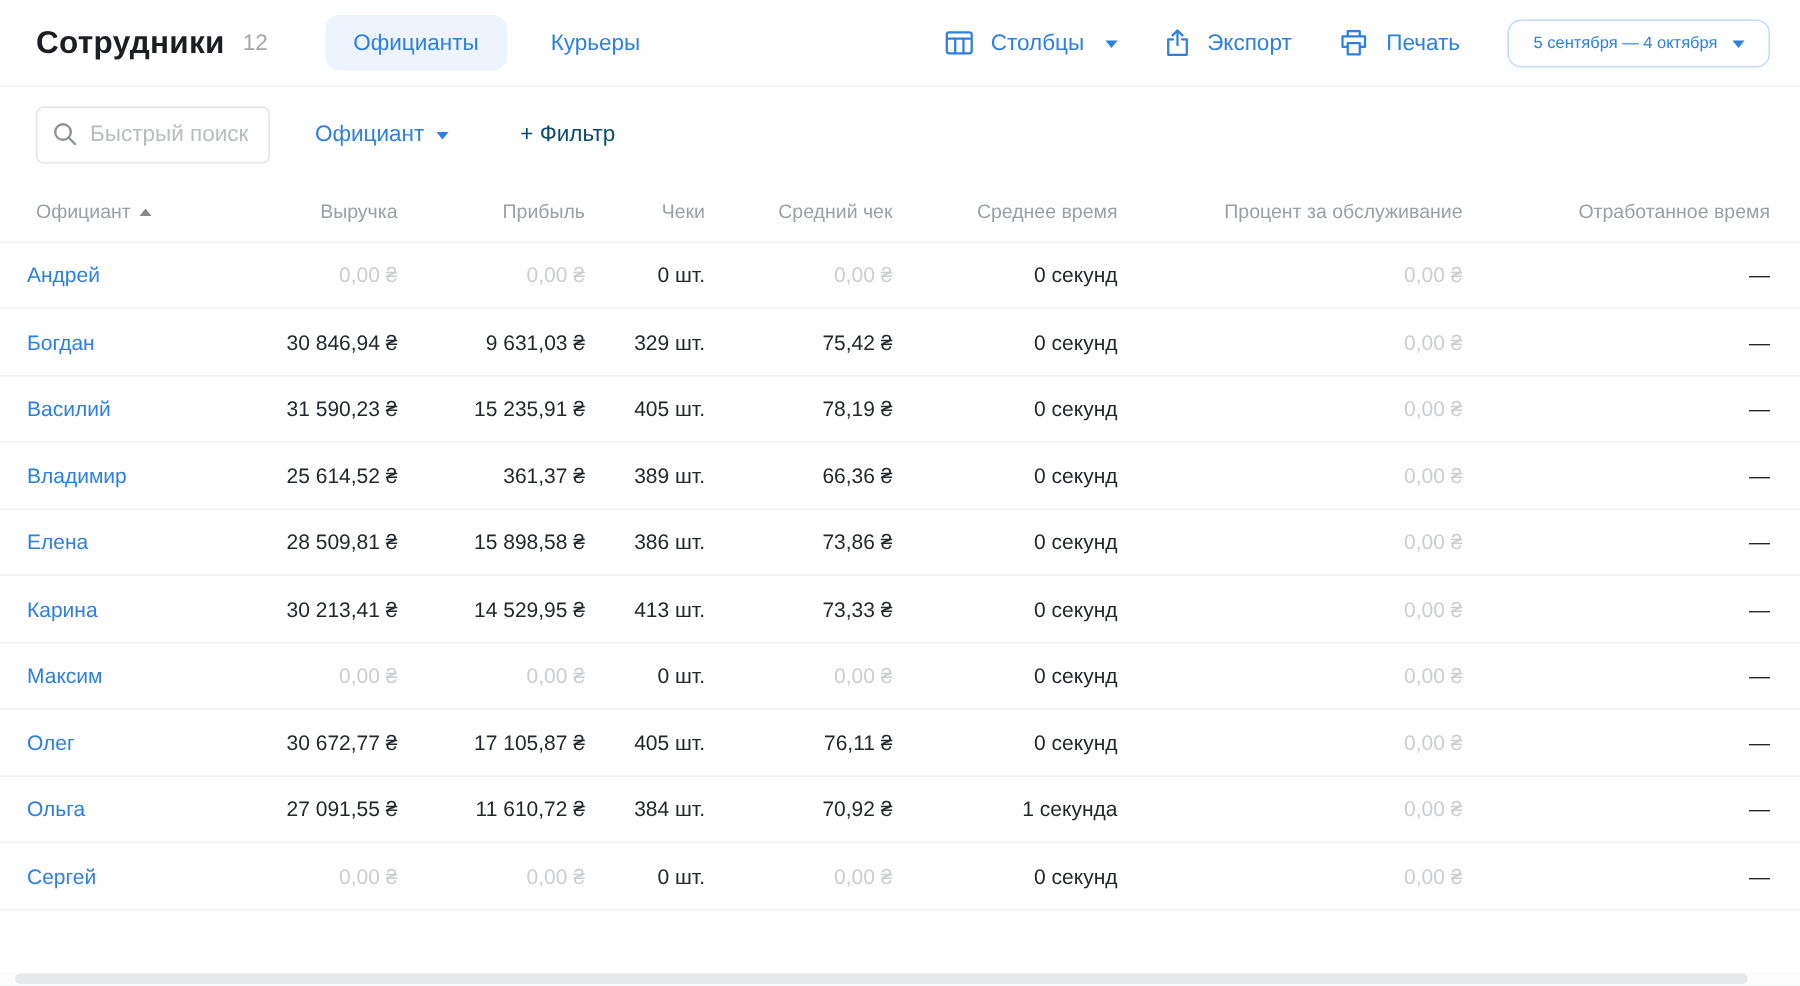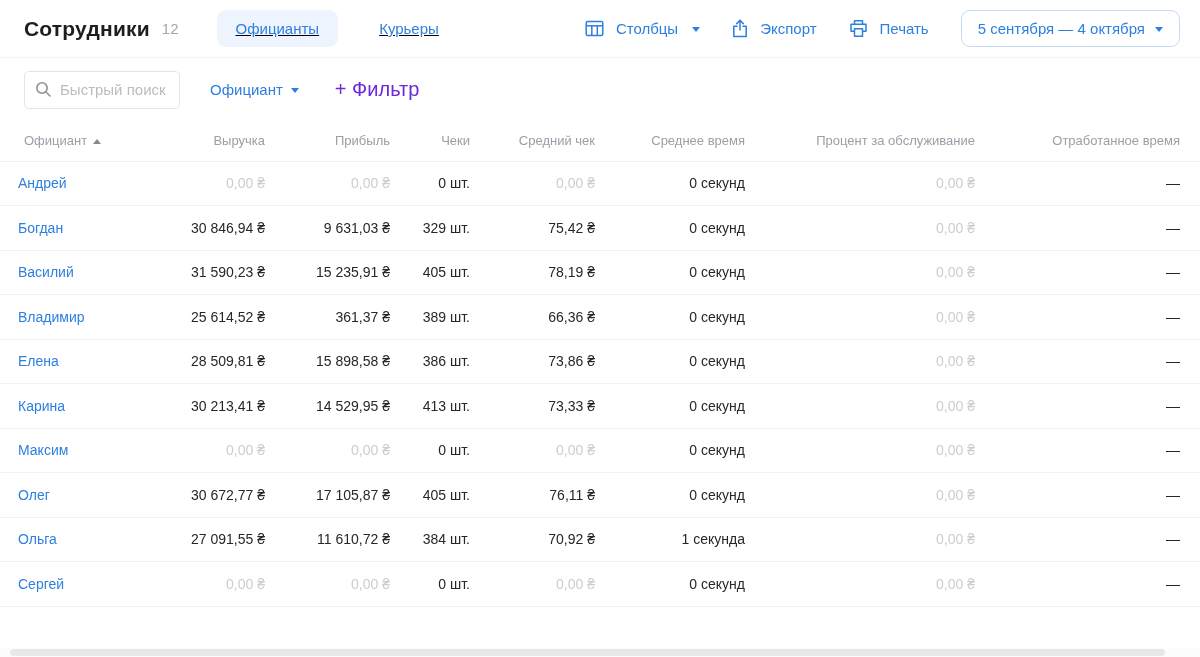--- a/index.html
+++ b/index.html
@@ -5,43 +5,43 @@
   * { margin:0; padding:0; box-sizing:border-box; }
   html,body { width:1200px; height:657px; overflow:hidden; background:#fff;
     font-family:"Liberation Sans","DejaVu Sans",sans-serif; }
   a { text-decoration:none; }
 
   
   .topbar { display:flex; align-items:center; height:58px; padding:0 20px 0 24px;
     border-bottom:1px solid #f3f3f4; }
   .page-title { font-size:21px; font-weight:700; color:#1c1e21; letter-spacing:.2px; }
   .page-count { margin-left:12px; font-size:15px; color:#a5a7aa; }
-  .tabs { display:flex; margin-left:38px; gap:22px;text-decoration:underline; }
+  .tabs { display:flex; margin-left:38px; gap:10px; }
   .tab { font-size:15px; color:#2d7fe0; padding:10px 19px; border-radius:9px;
     background:transparent; border:none; cursor:pointer; font-family:inherit; }
   .tab.active { background:#edf4fd; }
   .top-actions { margin-left:auto; display:flex; align-items:center; gap:32px; }
   .tool-btn { display:flex; align-items:center; gap:12px; color:#2d7fe0; font-size:15px;
     background:none; border:none; cursor:pointer; font-family:inherit; }
   .caret { width:0; height:0; border-left:4px solid transparent; border-right:4px solid transparent;
     border-top:5px solid currentColor; display:inline-block; margin-left:2px; position:relative; top:1px; }
-  .date-btn { display:flex; align-items:center; gap:8px; color:#2d7fe0; font-size:15px;
+  .date-btn { display:flex; align-items:center; gap:8px; color:#2d7fe0; font-size:11px;
     border:1px solid #c3daf6; border-radius:9px; padding:9px 16px; background:#fff;
     cursor:pointer; font-family:inherit; }
 
   
   .filterbar { display:flex; align-items:center; height:63px; padding:0 24px; }
   .search-wrap { position:relative; }
   .search-input { width:156px; height:38px; border:1px solid #e3e4e5; border-radius:5px;
     padding:0 10px 0 35px; font-size:15px; color:#14532d; outline:none; font-family:inherit; }
   .search-input::placeholder { color:#b9bcc0; }
   .search-icon { position:absolute; left:11px; top:10px; }
   .role-dd { display:flex; align-items:center; gap:6px; margin-left:30px; color:#2d7fe0;
     font-size:15px; background:none; border:none; cursor:pointer; font-family:inherit; }
-  .add-filter { margin-left:36px; color:#6d28d9; font-size:20px; background:none; border:none;
+  .add-filter { margin-left:48px; color:#0c4a6e; font-size:15px; background:none; border:none;
     cursor:pointer; font-family:inherit; }
 
   
   table { width:1200px; border-collapse:collapse; table-layout:fixed; }
   th { font-size:13px; font-weight:400; color:#9aa0a6; text-align:right; height:40px;
     border-bottom:1px solid #f0f0f1; white-space:nowrap; }
   th:first-child { text-align:left; padding-left:24px; }
   td { font-size:14px; color:#24272b; text-align:right; height:44.5px;
     border-bottom:1px solid #f2f2f3; white-space:nowrap; }
   td:first-child { text-align:left; padding-left:18px; }

